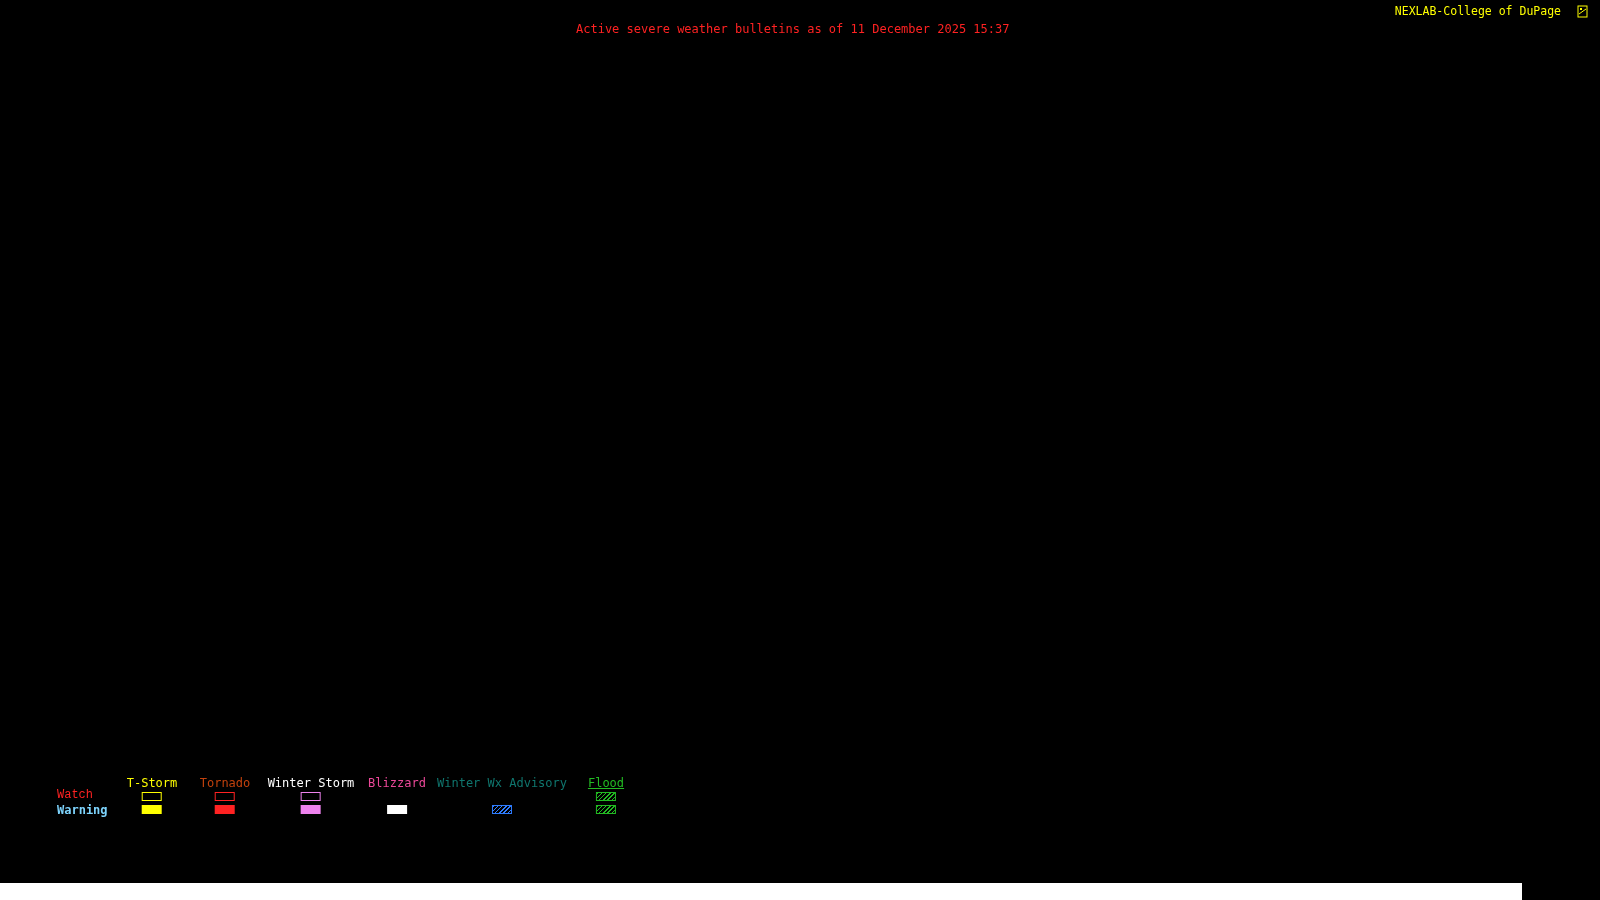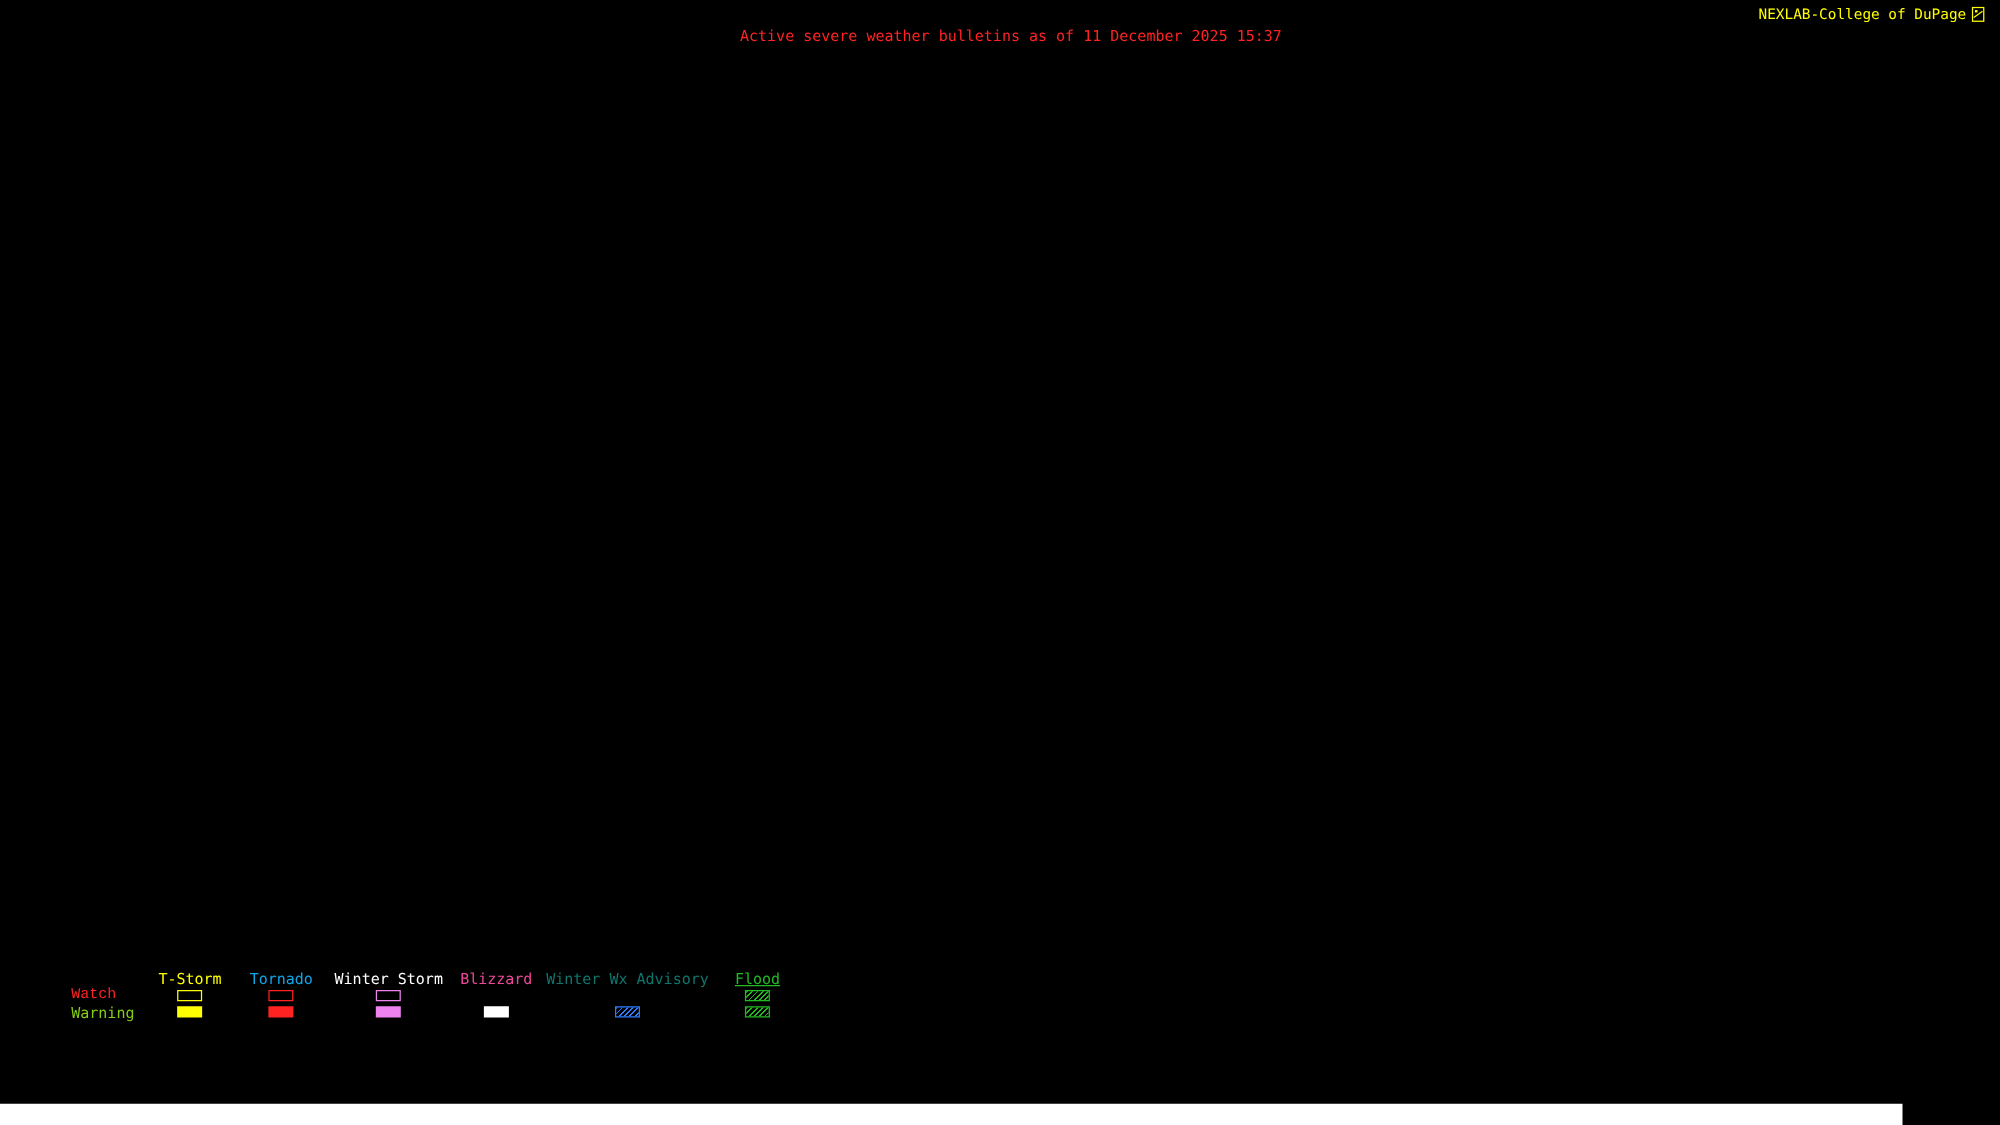--- a/index.html
+++ b/index.html
@@ -14,32 +14,32 @@
 
   #map-area {
     position: absolute;
     inset: 0;
     background: #000;
   }
 
   #bulletin-title {
     position: absolute;
     top: 22px;
-    left: 592px;
+    left: 576px;
     font-size: 12px;
     white-space: pre;
   }
 
   #brand {
     position: absolute;
     top: 4px;
     right: 12px;
     display: flex;
     align-items: center;
-    gap: 4px;
+    gap: 16px;
     font-size: 11.5px;
   }
 
   .row-label {
     position: absolute;
     left: 57px;
     font-size: 12px;
     white-space: pre;
   }
   #watch-row-label { top: 788px; font-family: Liberation Mono, monospace; }
@@ -89,30 +89,30 @@
   <span style="display:inline-flex;">
     <svg width="11" height="13" viewBox="0 0 11 13">
       <rect x="1" y="1" width="9" height="11" fill="none" stroke="#ffff00" stroke-width="1"></rect>
       <line x1="2" y1="9" x2="9" y2="4" stroke="#ffff00" stroke-width="1"></line>
       <rect x="3" y="3" width="2" height="2" fill="#ffff00"></rect>
     </svg>
   </span>
 </div>
 
 <div id="watch-row-label" class="row-label" style="color: rgb(255, 34, 34);">Watch</div>
-<div id="warning-row-label" class="row-label" style="color: #84cc16;">Warning</div>
+<div id="warning-row-label" class="row-label" style="color: #7dd3fc; font-weight: bold;">Warning</div>
 
 <div class="legend-col" style="left:152px">
   <span class="legend-label" style="color: rgb(255, 255, 0);">T-Storm</span>
   <span class="swatch watch" style="border: 1px solid rgb(255, 255, 0);"></span>
   <span class="swatch warning" style="background: rgb(255, 255, 0);"></span>
 </div>
 
 <div class="legend-col" style="left:225px">
-  <span class="legend-label" style="color: #0ea5e9;">Tornado</span>
+  <span class="legend-label" style="color: #c2410c;">Tornado</span>
   <span class="swatch watch" style="border: 1px solid rgb(255, 34, 34);"></span>
   <span class="swatch warning" style="background: rgb(255, 34, 34);"></span>
 </div>
 
 <div class="legend-col" style="left:311px">
   <span class="legend-label" style="color: #ffffff;">Winter Storm</span>
   <span class="swatch watch" style="border: 1px solid rgb(238, 130, 238);"></span>
   <span class="swatch warning" style="background: rgb(238, 130, 238);"></span>
 </div>
 

